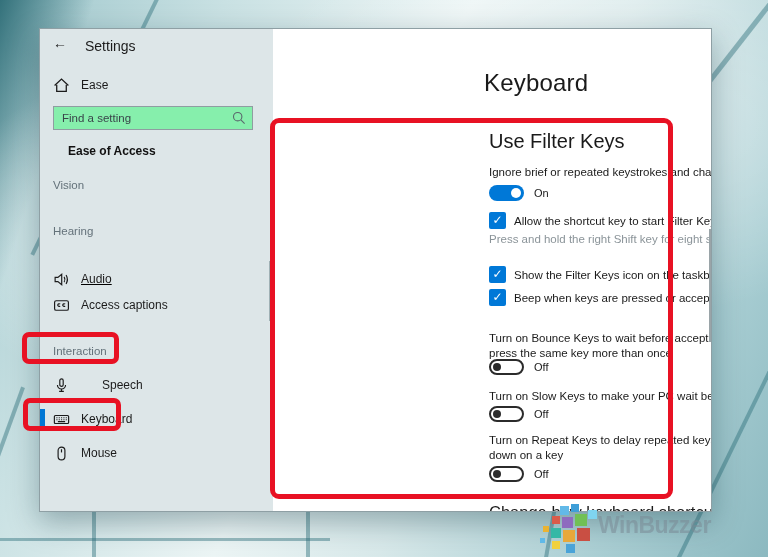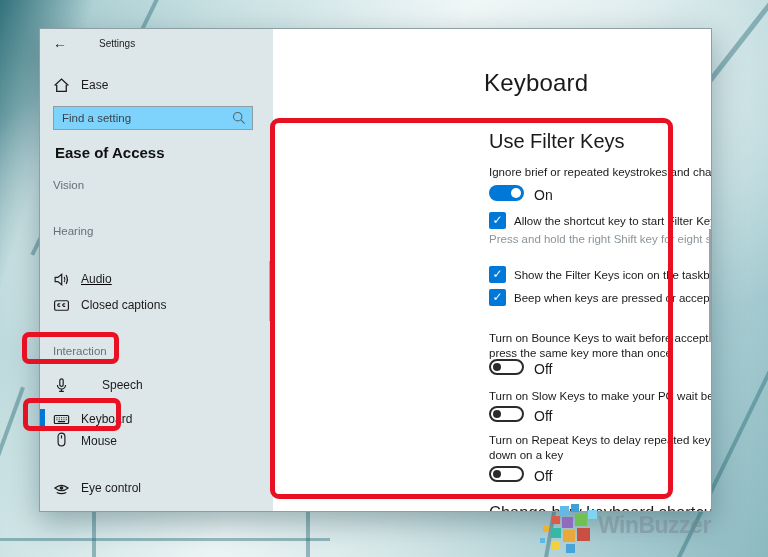--- a/index.html
+++ b/index.html
@@ -24,39 +24,39 @@
 
   
   .window { position:absolute; left:39px; top:28px; width:673px; height:484px;
     background:#fff; border:1px solid rgba(50,80,90,.55);
     box-shadow:0 10px 28px rgba(10,50,60,.35); overflow:hidden; }
   .sidebar { position:absolute; left:0; top:0; width:233px; height:100%;
     background:#dde6e8; }
   .side-scroll { position:absolute; left:229px; top:232px; width:2px; height:60px; background:#9fb0b4; }
 
   .backrow { position:absolute; left:13px; top:6px; font-size:14px; color:#1b1b1b; }
-  .apptitle { position:absolute; left:59px; top:9px; font-size:10px; color:#1b1b1b; }
+  .apptitle { position:absolute; left:45px; top:9px; font-size:14px; color:#1b1b1b; }
 
   .home-row { position:absolute; left:13px; top:44px; height:24px; display:flex; align-items:center; gap:11px; }
   .home-row .lbl, .item .lbl { font-size:12px; color:#1b1b1b; }
 
   .searchbox { position:absolute; left:13px; top:77px; width:200px; height:24px;
-    background:#7dd3fc; border:1px solid #8f9da1; display:flex; align-items:center; }
+    background:#86efac; border:1px solid #8f9da1; display:flex; align-items:center; }
   .searchbox input { flex:1; border:none; outline:none; background:transparent;
     font-family:inherit; font-size:11.5px; color:#39454a; padding:0 4px 0 8px; }
   .searchbox input::placeholder { color:#39454a; opacity:1; }
   .mag { width:16px; height:16px; margin-right:5px; flex:none; }
 
-  .section-title { position:absolute; left:15px; top:115px; font-size:15px; font-weight:bold; color:#111; }
+  .section-title { position:absolute; left:28px; top:115px; font-size:12px; font-weight:bold; color:#111; }
   .group-label { position:absolute; left:13px; font-size:11.5px; color:#64727a; }
   .g-vision { top:150px; } .g-hearing { top:196px; } .g-interaction { top:316px; }
 
   .item { position:absolute; left:13px; height:24px; display:flex; align-items:center; gap:11px; }
   .i-audio { top:238px;text-decoration:underline; } .i-cc { top:264px; } .i-speech { top:344px;gap:32px; }
-  .i-keyboard { top:378px; } .i-mouse { top:395px;align-items:flex-end; } .i-eye { top:447px; }
+  .i-keyboard { top:378px; } .i-mouse { top:412px; } .i-eye { top:447px; }
   .accentbar { position:absolute; left:0; top:380px; width:5px; height:21px; background:#0077d4; }
   .icon16 { width:17px; height:17px; flex:none; }
 
   
   .main { position:absolute; left:233px; top:0; right:0; bottom:0; background:#fff; }
 
   .page-title { position:absolute; left:211px; top:40px; font-size:24px; font-weight:300;
     color:#1a1a1a; letter-spacing:.2px; }
 
   .sect-title { position:absolute; left:216px; top:101px; font-size:20px; color:#1a1a1a; }
@@ -64,21 +64,21 @@
   .t-ignore { top:136px; white-space:nowrap; }
   .hint { position:absolute; left:216px; top:204px; font-size:11.5px; color:#8b9499; white-space:nowrap; }
   .t-bounce { top:302px; } .t-slow { top:360px; white-space:nowrap; } .t-repeat { top:404px; }
 
   .toggle { position:absolute; left:216px; width:35px; height:16px; border-radius:9px; }
   .toggle.on { background:#0078d7; }
   .toggle.on .knob { position:absolute; right:3px; top:3px; width:10px; height:10px; border-radius:50%; background:#fff; }
   .toggle.off { background:#fff; border:2px solid #2b2b2b; }
   .toggle.off .knob { position:absolute; left:2px; top:2px; width:8px; height:8px; border-radius:50%; background:#2b2b2b; }
   .tg-main { top:156px; } .tg-bounce { top:330px; } .tg-slow { top:377px; } .tg-repeat { top:437px; }
-  .tstate { position:absolute; left:261px; font-size:14px; color:#1a1a1a; }
+  .tstate { position:absolute; left:261px; font-size:11px; color:#1a1a1a; }
   .s-main { top:158px; } .s-bounce { top:332px; } .s-slow { top:379px; } .s-repeat { top:439px; }
 
   .cbrow { position:absolute; left:216px; display:flex; align-items:center; gap:8px; }
   .cb-shortcut { top:183px; } .cb-taskbar { top:237px; } .cb-beep { top:260px; }
   .cbox { width:17px; height:17px; background:#0078d7; border-radius:2px; color:#fff;
     font-size:12px; font-weight:bold; text-align:center; line-height:16px; flex:none; }
   .cbrow .lbl { font-size:11.5px; color:#1a1a1a; white-space:nowrap; }
 
   .next-heading { position:absolute; left:216px; top:474px; font-size:16.5px; color:#1a1a1a; white-space:nowrap; }
   .scrollthumb { position:absolute; left:436px; top:200px; width:3px; height:113px; background:#9aa4a8; }
@@ -145,21 +145,21 @@
         </svg>
         <span class="lbl">Audio</span>
       </div>
 
       <div class="item i-cc">
         <svg class="icon16" viewBox="0 0 16 16">
           <rect x="1.5" y="3.5" width="13" height="9" rx="1.5" fill="none" stroke="#1b1b1b" stroke-width="1.1"></rect>
           <path d="M6.8 6.6 Q5 5.8 4.4 7.6 Q5 9.4 6.8 8.7" fill="none" stroke="#1b1b1b" stroke-width="1.1"></path>
           <path d="M11.5 6.6 Q9.7 5.8 9.1 7.6 Q9.7 9.4 11.5 8.7" fill="none" stroke="#1b1b1b" stroke-width="1.1"></path>
         </svg>
-        <span class="lbl">Closed captions</span>
+        <span class="lbl">Access captions</span>
       </div>
 
       <div class="group-label g-interaction">Interaction</div>
 
       <div class="item i-speech">
         <svg class="icon16" viewBox="0 0 16 16">
           <rect x="6.4" y="1.8" width="3.2" height="7" rx="1.6" fill="none" stroke="#1b1b1b" stroke-width="1.1"></rect>
           <path d="M4.2 7.5 a3.8 3.8 0 0 0 7.6 0" fill="none" stroke="#1b1b1b" stroke-width="1.1"></path>
           <path d="M8 11.3 V13.4 M5.8 13.6 H10.2" fill="none" stroke="#1b1b1b" stroke-width="1.1"></path>
         </svg>
@@ -177,28 +177,20 @@
       </div>
 
       <div class="item i-mouse">
         <svg class="icon16" viewBox="0 0 16 16">
           <rect x="4.8" y="2" width="6.4" height="12" rx="3.2" fill="none" stroke="#1b1b1b" stroke-width="1.1"></rect>
           <path d="M8 4 V7" stroke="#1b1b1b" stroke-width="1.1"></path>
         </svg>
         <span class="lbl">Mouse</span>
       </div>
 
-      <div class="item i-eye">
-        <svg class="icon16" viewBox="0 0 16 16">
-          <path d="M1.8 7.5 Q8 2.5 14.2 7.5 Q8 12.5 1.8 7.5 Z" fill="none" stroke="#1b1b1b" stroke-width="1.1"></path>
-          <circle cx="8" cy="7.5" r="1.7" fill="#1b1b1b"></circle>
-          <path d="M3.5 11.8 Q8 14 12.5 11.8" fill="none" stroke="#1b1b1b" stroke-width="1.1"></path>
-        </svg>
-        <span class="lbl">Eye control</span>
-      </div>
 
       <div class="side-scroll"></div>
     </aside>
 
     <main class="main">
 
       <h1 class="page-title">Keyboard</h1>
 
       <div class="sect-title">Use Filter Keys</div>
 

